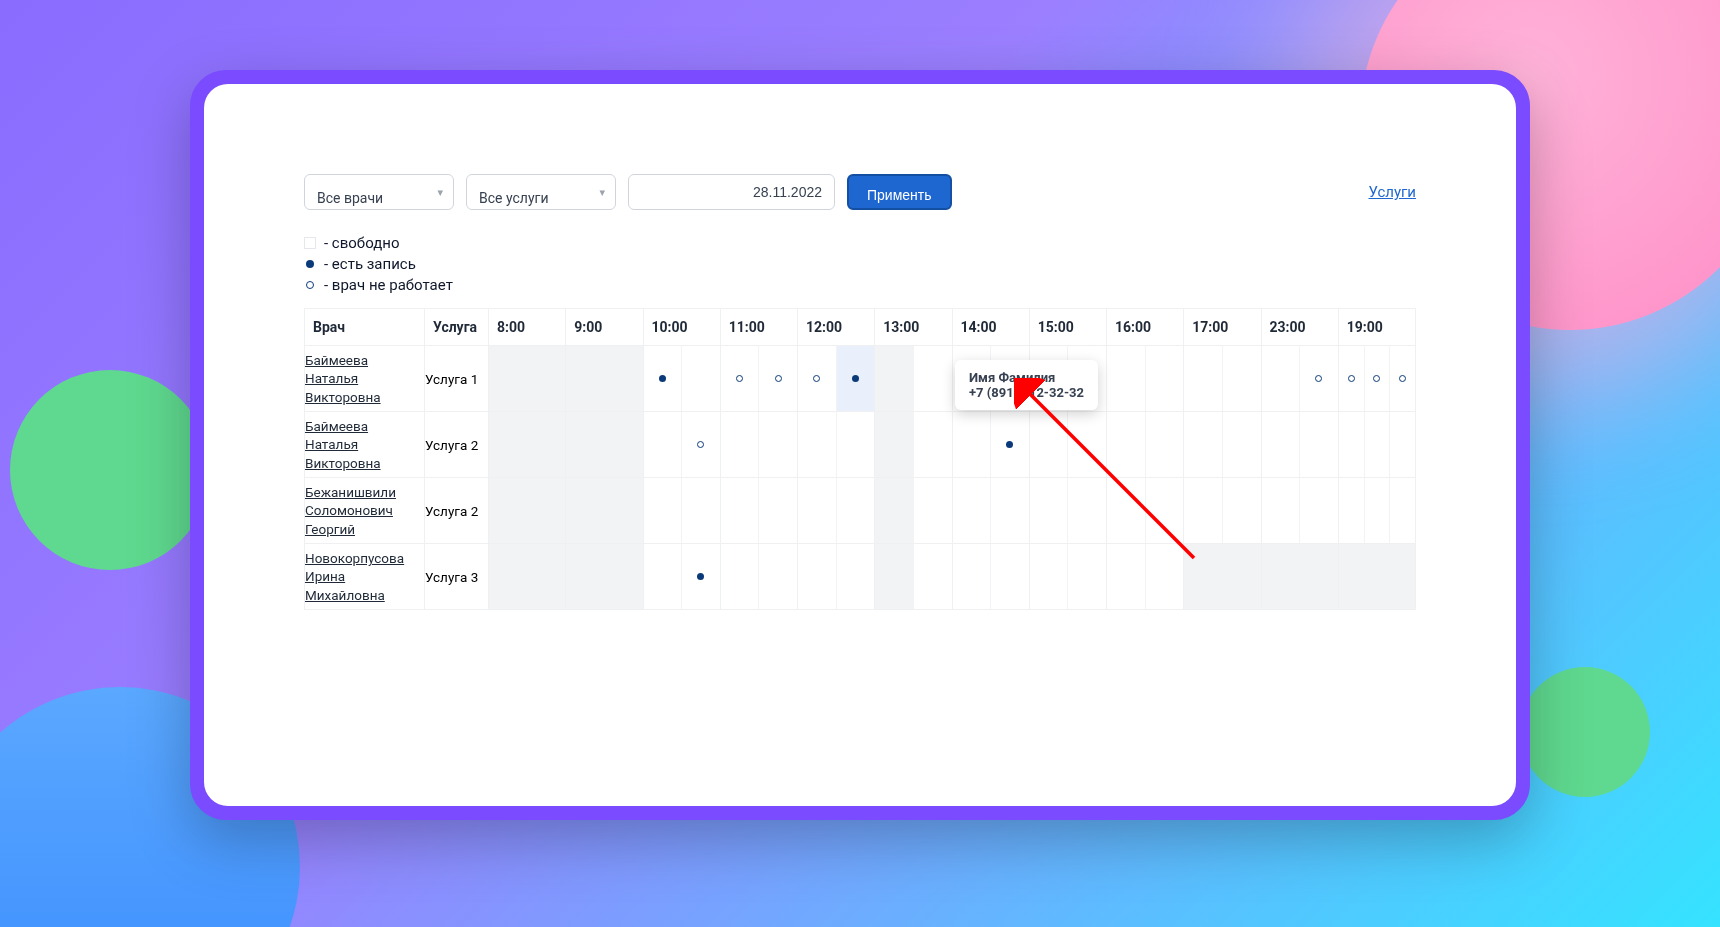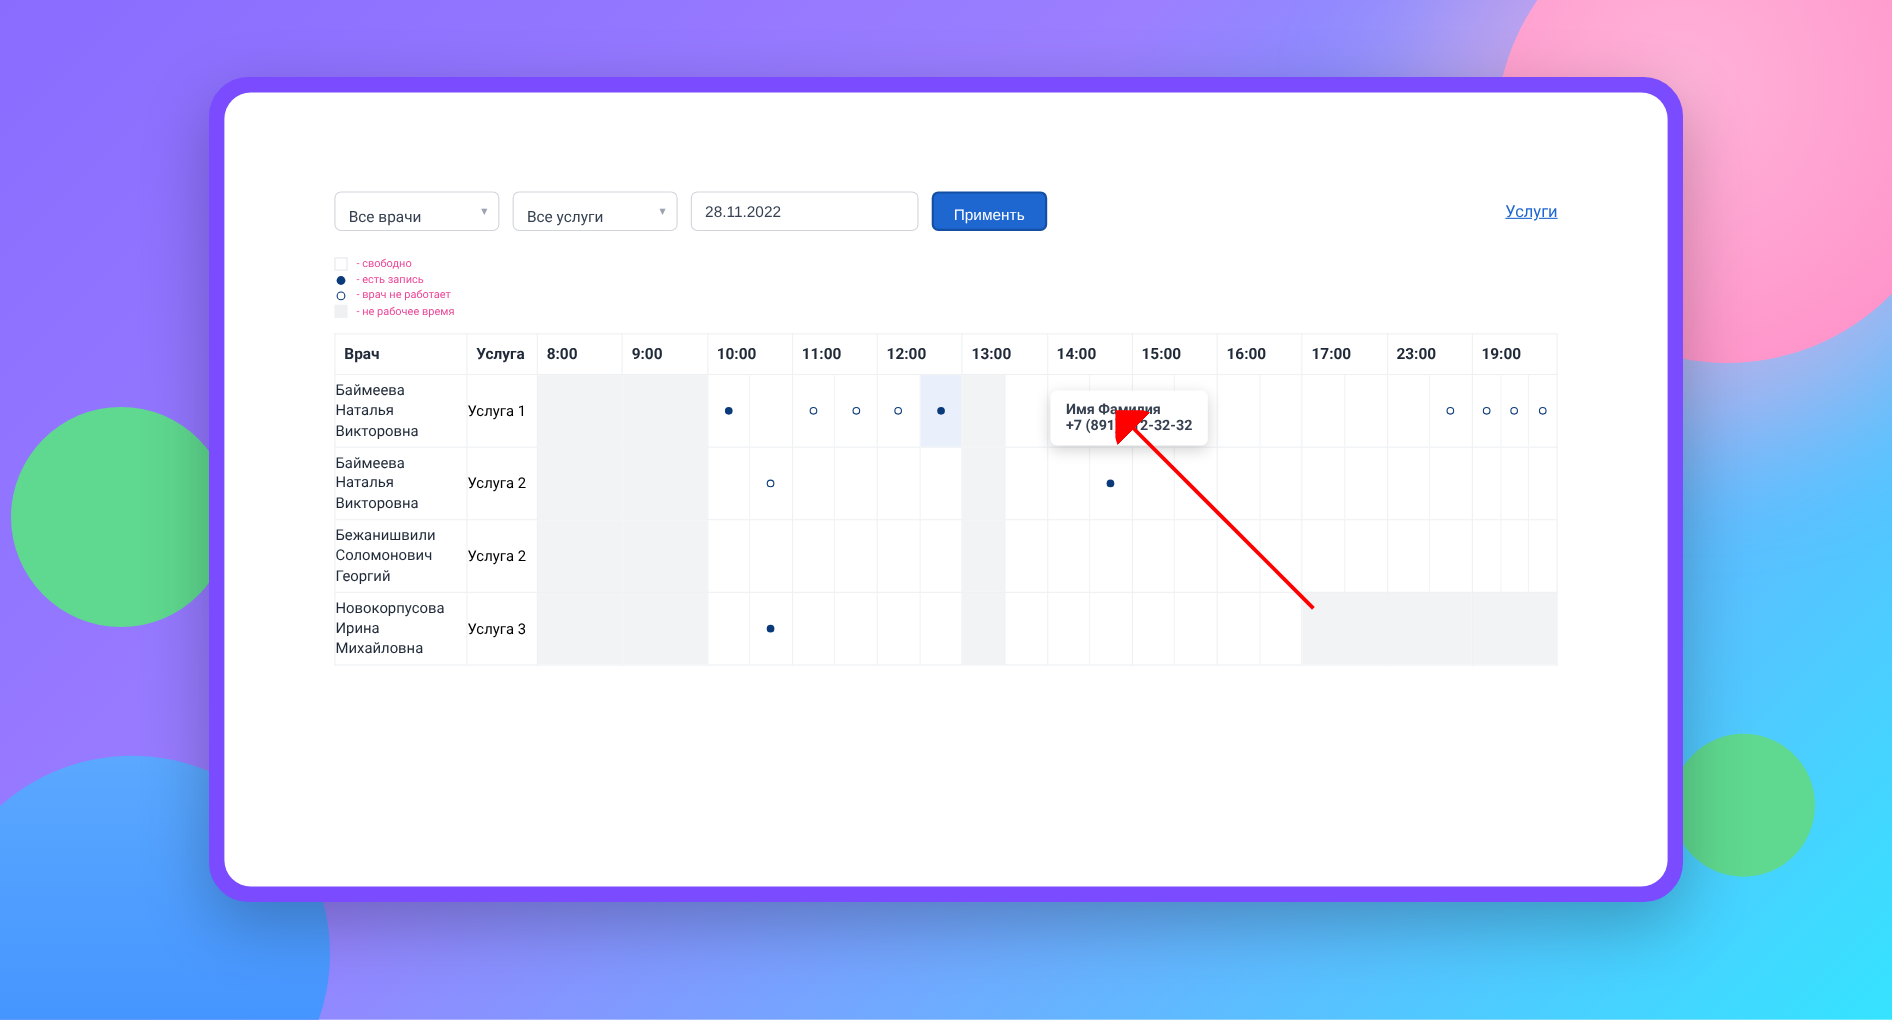--- a/index.html
+++ b/index.html
@@ -38,46 +38,46 @@
 
 .toolbar { display: flex; align-items: center; gap: 12px; margin-top: 60px; margin-bottom: 24px; padding-left: 60px;}
 .select { 
   height: 36px; padding: 12px 32px 0 12px; border: 1px solid #d1d5db; border-radius: 6px;
   background: #fff; font-size: 14px; color: #374151; position: relative; display: inline-flex; align-items: center;
   cursor: pointer; min-width: 150px;
 }
 .select .chev { position: absolute; right: 10px; top: 50%; transform: translateY(-50%); color: #9ca3af; font-size: 11px; }
 .date-input {
   height: 36px; padding: 0 12px; border: 1px solid #d1d5db; border-radius: 6px;
-  background: #fff; font-size: 14px; color: #374151; min-width: 130px;
+  background: #fff; font-size: 14px; color: #374151; min-width: 130px; text-align: right;
 }
 .btn-apply {
   height: 36px; padding: 11px 18px; border-radius: 6px; background: #1e66d0;
   color: #fff; font-size: 14px; border: 2px solid #134fa3; cursor: pointer; font-weight: 500;
 }
 .spacer { flex: 1; }
 .link-services { color: #1e66d0; text-decoration: underline; font-size: 15px; cursor: pointer; margin-right: 60px; }
 
-.legend { display: flex; flex-direction: column; gap: 3px; margin-bottom: 14px; font-size: 10px; color: #ec4899; padding-left: 60px;}
+.legend { display: flex; flex-direction: column; gap: 3px; margin-bottom: 14px; font-size: 15px; color: #0f172a; padding-left: 60px;}
 .legend-row { display: flex; align-items: center; gap: 8px; }
 .lg-box { width: 12px; height: 12px; display:inline-block; }
 .lg-free { border: 1px solid #e5e7eb; background: #fff; }
 .lg-filled { width: 8px; height: 8px; border-radius: 50%; background: #0b3a7a; margin: 0 2px; }
 .lg-off   { width: 8px; height: 8px; border-radius: 50%; border: 1px solid #0b3a7a; background: #fff; margin: 0 2px; }
 .lg-nonwork { background: #eef0f2; }
 
 .grid-wrap { padding: 0 60px; }
 .grid { border-collapse: collapse; width: 100%; table-layout: fixed; font-size: 14px; }
 .grid th, .grid td { border: 1px solid #eef0f2; text-align: left; vertical-align: middle; }
 .grid th { padding: 10px 8px; font-weight: 700; color: #1f2937; background: #fff; }
 .grid td { padding: 0; height: 66px; }
 .col-doctor { width: 120px; }
 .col-service { width: 64px; }
 .col-hour { width: auto; }
-.doctor-cell { padding: 8px 8px; font-size: 13.5px; line-height: 1.35; color: #1f2937; }
+.doctor-cell { padding: 8px 8px; font-size: 13.5px; line-height: 1.35; color: #1f2937; text-decoration: underline; }
 .service-cell { padding: 8px 6px; font-size: 13.5px; }
 
 .hour-cell { position: relative; }
 .hour-cell.nonwork { background: #f1f3f5; }
 .subslots { display: flex; height: 100%; }
 .subslot { flex: 1; border-right: 1px solid #f1f3f5; display: flex; align-items:center; justify-content:center; position:relative;}
 .subslot:last-child { border-right: none; }
 .subslot.nonwork { background: #f1f3f5; }
 .subslot.highlight { background: #e9f0fb; }
 .dot { width: 7px; height: 7px; border-radius: 50%; }
@@ -133,24 +133,20 @@
       <span class="lg-box lg-free"></span>
       <span>- свободно</span>
     </div>
     <div class="legend-row">
       <span class="lg-filled"></span>
       <span>- есть запись</span>
     </div>
     <div class="legend-row">
       <span class="lg-off"></span>
       <span>- врач не работает</span>
-    </div>
-    <div class="legend-row">
-      <span class="lg-box lg-nonwork"></span>
-      <span>- не рабочее время</span>
     </div>
   </div>
 
   <div class="grid-wrap" style="position:relative;">
     <table class="grid">
       <thead>
         <tr id="header-row">
               <th class="col-doctor">Врач</th>
               <th class="col-service">Услуга</th>
               <th class="col-hour">8:00</th>

